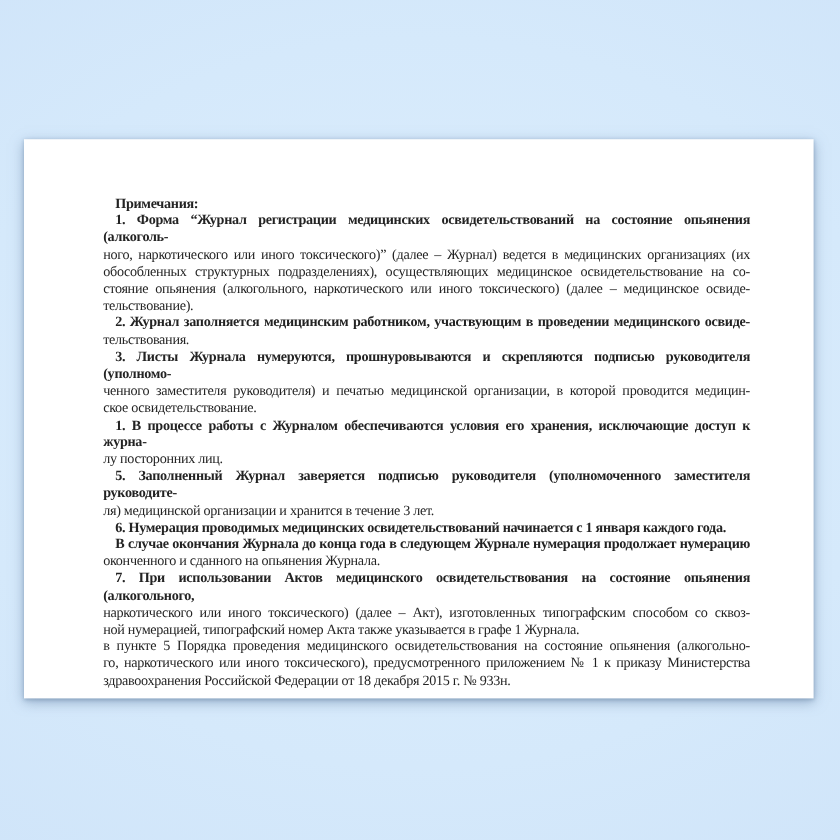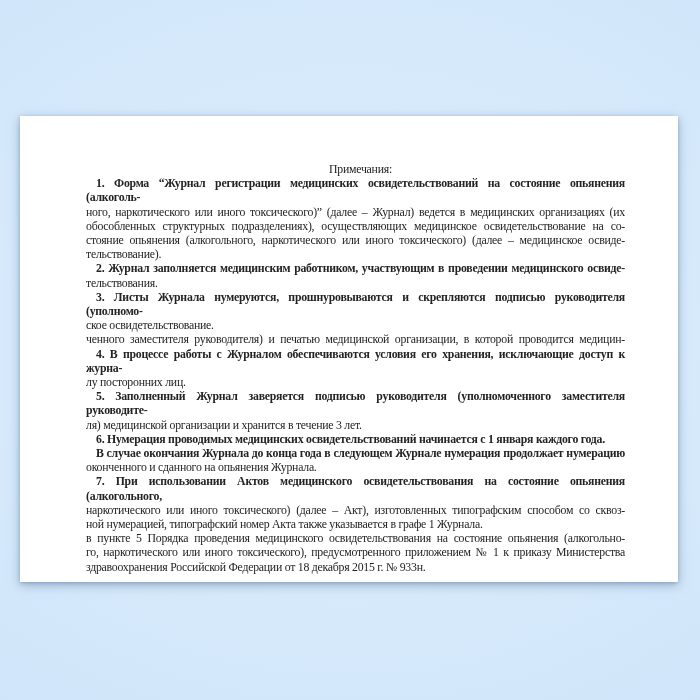--- a/index.html
+++ b/index.html
@@ -32,40 +32,40 @@
     left:66px;top:46px;
     width:539px;
     font-size:11.8px;
     line-height:14.2px;
     letter-spacing:-0.25px;
     color:var(--ink);
   }
   .line{text-align:left;white-space:normal;}
   .line.jl{text-align:justify;text-align-last:justify;}
   .line.first{text-indent:10px;font-weight:bold;}
-  .line.bold{font-weight:normal;text-align:center;}
+  .line.bold{font-weight:bold;}
 </style>
 </head>
 <body>
 
 <div class="scene">
   <div class="page">
     <div class="text-block">
         <div class="line first bold">Примечания:</div>
         <div class="line jl first">1. Форма “Журнал регистрации медицинских освидетельствований на состояние опьянения (алкоголь-</div>
         <div class="line jl">ного, наркотического или иного токсического)” (далее – Журнал) ведется в медицинских организациях (их</div>
         <div class="line jl">обособленных структурных подразделениях), осуществляющих медицинское освидетельствование на со-</div>
         <div class="line jl">стояние опьянения (алкогольного, наркотического или иного токсического) (далее – медицинское освиде-</div>
         <div class="line">тельствование).</div>
         <div class="line jl first">2. Журнал заполняется медицинским работником, участвующим в проведении медицинского освиде-</div>
         <div class="line">тельствования.</div>
         <div class="line jl first">3. Листы Журнала нумеруются, прошнуровываются и скрепляются подписью руководителя (уполномо-</div>
+        <div class="line jl">ченного заместителя руководителя) и печатью медицинской организации, в которой проводится медицин-</div>
         <div class="line">ское освидетельствование.</div>
-        <div class="line jl">ченного заместителя руководителя) и печатью медицинской организации, в которой проводится медицин-</div>
-        <div class="line jl first">4. В процессе работы с Журналом обеспечиваются условия его хранения, исключающие доступ к журна-</div>
+        <div class="line jl first">1. В процессе работы с Журналом обеспечиваются условия его хранения, исключающие доступ к журна-</div>
         <div class="line">лу посторонних лиц.</div>
         <div class="line jl first">5. Заполненный Журнал заверяется подписью руководителя (уполномоченного заместителя руководите-</div>
         <div class="line">ля) медицинской организации и хранится в течение 3 лет.</div>
         <div class="line first">6. Нумерация проводимых медицинских освидетельствований начинается с 1 января каждого года.</div>
         <div class="line jl first">В случае окончания Журнала до конца года в следующем Журнале нумерация продолжает нумерацию</div>
         <div class="line">оконченного и сданного на опьянения Журнала.</div>
         <div class="line jl first">7. При использовании Актов медицинского освидетельствования на состояние опьянения (алкогольного,</div>
         <div class="line jl">наркотического или иного токсического) (далее – Акт), изготовленных типографским способом со сквоз-</div>
         <div class="line">ной нумерацией, типографский номер Акта также указывается в графе 1 Журнала.</div>
         <div class="line jl">в пункте 5 Порядка проведения медицинского освидетельствования на состояние опьянения (алкогольно-</div>

